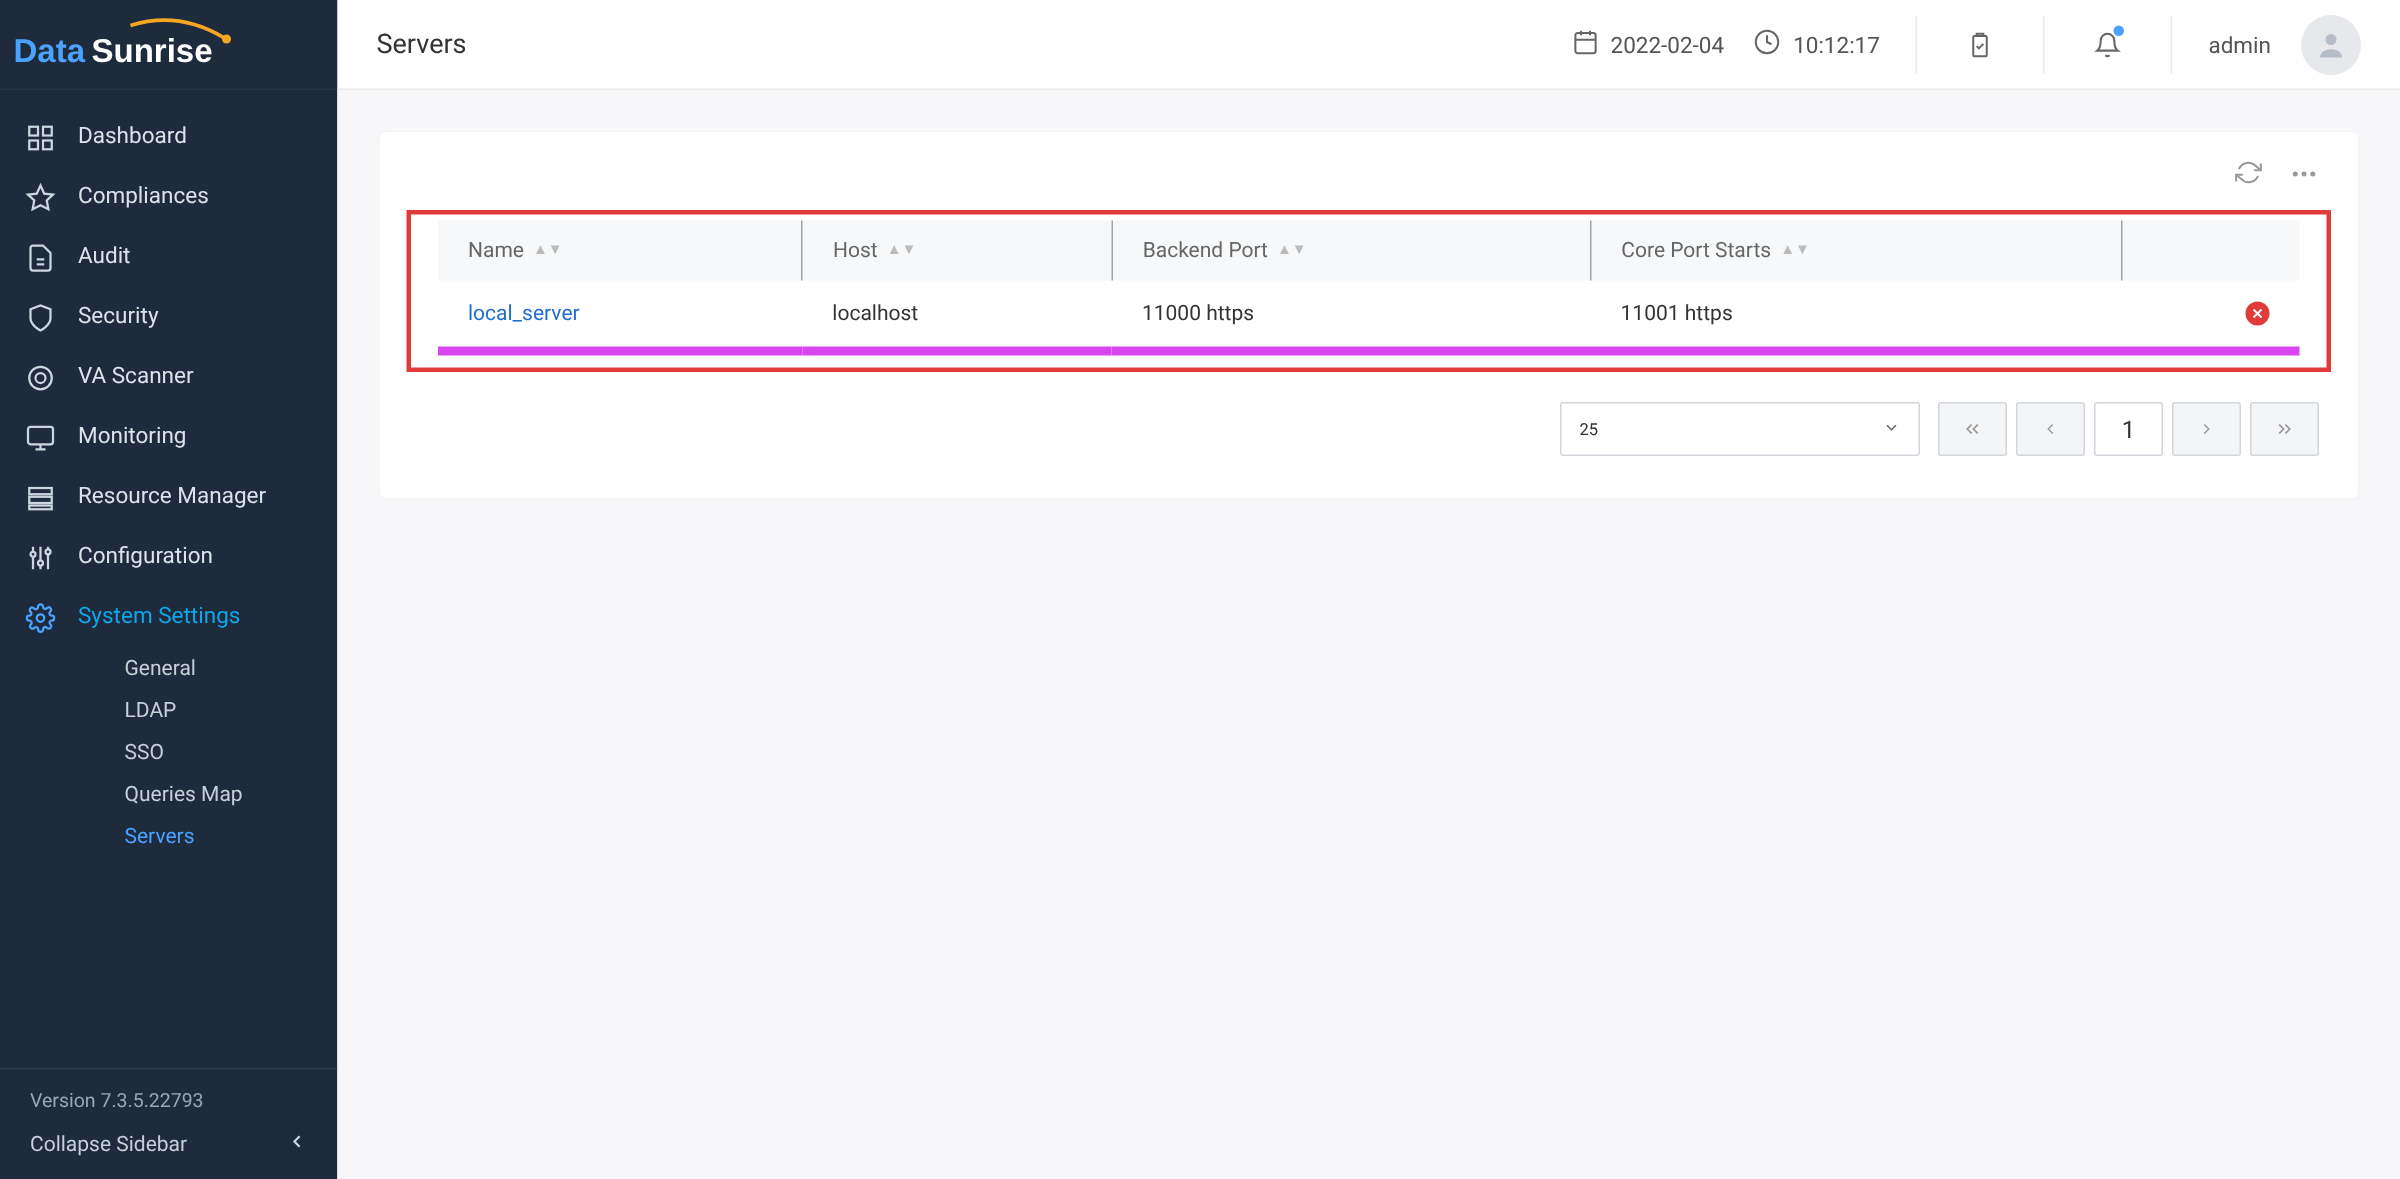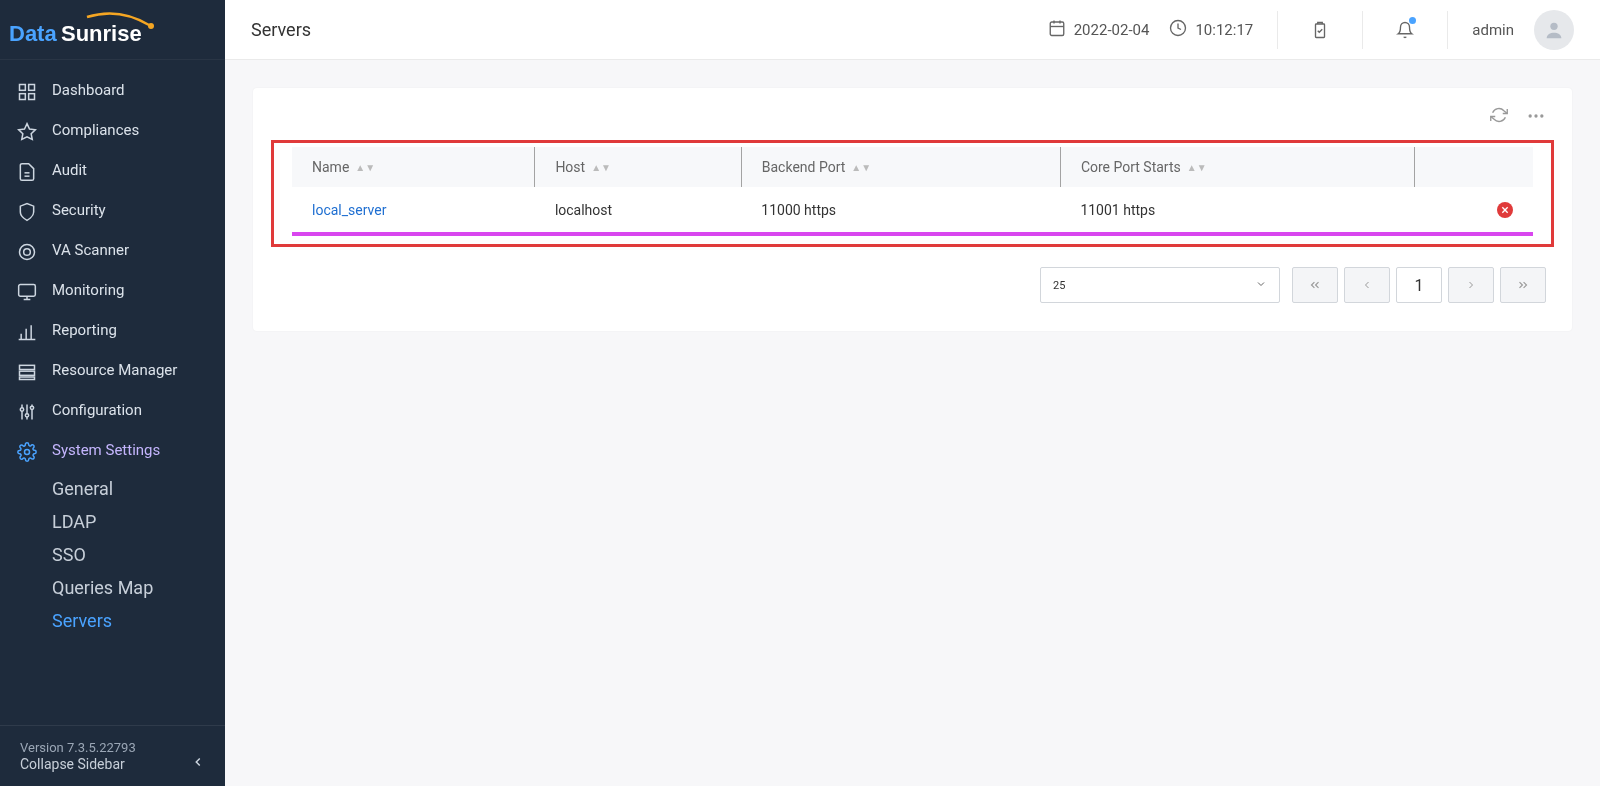--- a/index.html
+++ b/index.html
@@ -3,45 +3,45 @@
 <meta charset="utf-8">
 <style>
 * { box-sizing: border-box; margin: 0; padding: 0; }
 body { font-family: -apple-system, BlinkMacSystemFont, "Segoe UI", Roboto, sans-serif; background: #f7f7f9; overflow: hidden; }
 .app { display: flex; width: 1600px; height: 786px; }
 .sidebar { width: 225px; background: #1e2b3c; color: #b7c0cd; display: flex; flex-direction: column; }
 .logo { height: 60px; display: flex; align-items: center; padding: 0 9px; border-bottom: 1px solid rgba(255,255,255,0.05); }
 .logo svg { width: 160px; height: 38px; }
 .nav { flex: 1; padding-top: 12px; overflow-y: auto; }
 .nav-item { display: flex; align-items: flex-start; padding: 9px 16px; cursor: pointer; font-size: 15px; color: #dbe2ea; }
-.nav-item.active-parent { color: #c4b5fd; }
+.nav-item.active-parent { color: #0ea5e9; }
 .nav-icon { width: 22px; height: 22px; margin-right: 14px; flex-shrink: 0; display: flex; align-items: center; justify-content: center; }
 .subnav { padding-left: 52px; }
-.sub-item { padding: 6px 0; font-size: 18px; color: #c7cfd9; cursor: pointer; }
+.sub-item { padding: 6px 0; font-size: 14px; color: #c7cfd9; cursor: pointer; margin-left: 31px; }
 .sub-item.active { color: #4aa3ff; }
 .sidebar-footer { border-top: 1px solid rgba(255,255,255,0.08); padding: 14px 20px; font-size: 13px; color: #9aa6b5; }
-.sidebar-footer .collapse-row { display: flex; align-items: center; justify-content: space-between; margin-top: 0; cursor: pointer; color: #c7cfd9; font-size: 14px; }
+.sidebar-footer .collapse-row { display: flex; align-items: center; justify-content: space-between; margin-top: 12px; cursor: pointer; color: #c7cfd9; font-size: 14px; }
 .main { flex: 1; display: flex; flex-direction: column; background: #fff; }
 .topbar { height: 60px; display: flex; align-items: center; padding: 0 26px; border-bottom: 1px solid #eaeaea; }
 .page-title { font-size: 18px; color: #333; font-weight: 400; }
 .topbar-right { margin-left: auto; display: flex; align-items: center; gap: 20px; color: #555; font-size: 15px; }
 .tb-group { display: flex; align-items: center; gap: 8px; }
 .tb-sep { width: 1px; height: 38px; background: #eaeaea; margin: 0 4px; }
 .tb-icon-btn { width: 36px; height: 36px; display:flex; align-items:center; justify-content:center; cursor:pointer; position: relative; }
 .notif-dot { position:absolute; top:5px; right:7px; width:7px; height:7px; background:#4aa3ff; border-radius:50%; }
 .avatar { width: 40px; height: 40px; border-radius: 50%; background: #e6e8eb; display:flex; align-items:center; justify-content:center; }
 .content { flex:1; background:#f7f7f9; padding: 28px; }
 .card { background:#fff; border-radius: 4px; padding: 18px 0 28px 0; box-shadow: 0 0 2px rgba(0,0,0,0.05); }
 .card-actions { display:flex; justify-content:flex-end; gap:18px; padding: 0 26px 10px 26px; color:#888; }
 .table-wrap { margin: 0 18px; border: 3px solid #e03a3a; padding: 4px 0 8px 0; }
 .tbl { width: calc(100% - 36px); margin: 0 18px; border-collapse: collapse; }
 .tbl thead th { text-align:left; font-weight:400; color:#666; font-size:14px; padding: 12px 20px; background:#f7f8fa; border-right: 1px solid #a3a3a3; }
 .tbl thead th:last-child { border-right: none; }
 .sort-icon { font-size:10px; color:#bbb; margin-left:6px; display:inline-flex; flex-direction:column; line-height:6px; vertical-align: middle;}
-.tbl tbody td { padding: 14px 20px; font-size:14px; color:#333; border-bottom:4px solid #d946ef; }
+.tbl tbody td { padding: 14px 20px; font-size:14px; color:#333; border-bottom:6px solid #d946ef; }
 .tbl tbody td a.link { color:#1f6fd1; text-decoration:none; }
 .del-btn { width:16px; height:16px; background:#e03a3a; border-radius:50%; display:inline-flex; align-items:center; justify-content:center; cursor:pointer; }
 .pager-row { display:flex; align-items:center; justify-content:flex-end; gap:12px; padding: 20px 26px 0 26px; }
 .page-size { width: 240px; height: 36px; border:1px solid #d2d6db; background:#fff; padding: 0 12px; display:flex; align-items:center; justify-content:space-between; font-size:11px; color:#333; cursor:pointer; border-radius:2px;}
 .pager { display:flex; gap:6px; }
 .pg-btn { width:46px; height:36px; border:1px solid #d2d6db; background:#f4f5f7; display:flex; align-items:center; justify-content:center; color:#888; cursor:pointer; border-radius:2px;}
 .pg-btn.current { background:#fff; color:#333; }
 </style>
 </head>
 <body>
@@ -105,31 +105,20 @@
       </div>
       <div class="nav-item">
         <span class="nav-icon">
             <svg width="20" height="20" viewBox="0 0 24 24" fill="none" stroke="#cdd6e0" stroke-width="1.8">
               <rect x="2" y="3" width="20" height="14" rx="2"></rect>
               <line x1="8" y1="21" x2="16" y2="21"></line>
               <line x1="12" y1="17" x2="12" y2="21"></line>
             </svg>
           </span>
         <span>Monitoring</span>
-      </div>
-      <div class="nav-item">
-        <span class="nav-icon">
-            <svg width="20" height="20" viewBox="0 0 24 24" fill="none" stroke="#cdd6e0" stroke-width="1.8">
-              <line x1="5" y1="21" x2="5" y2="14"></line>
-              <line x1="11" y1="21" x2="11" y2="8"></line>
-              <line x1="17" y1="21" x2="17" y2="4"></line>
-              <line x1="2" y1="21" x2="22" y2="21"></line>
-            </svg>
-          </span>
-        <span>Reporting</span>
       </div>
       <div class="nav-item">
         <span class="nav-icon">
             <svg width="20" height="20" viewBox="0 0 24 24" fill="none" stroke="#cdd6e0" stroke-width="1.8">
               <rect x="3" y="4" width="18" height="5"></rect>
               <rect x="3" y="11" width="18" height="5"></rect>
               <rect x="3" y="18" width="18" height="3"></rect>
             </svg>
           </span>
         <span>Resource Manager</span>

